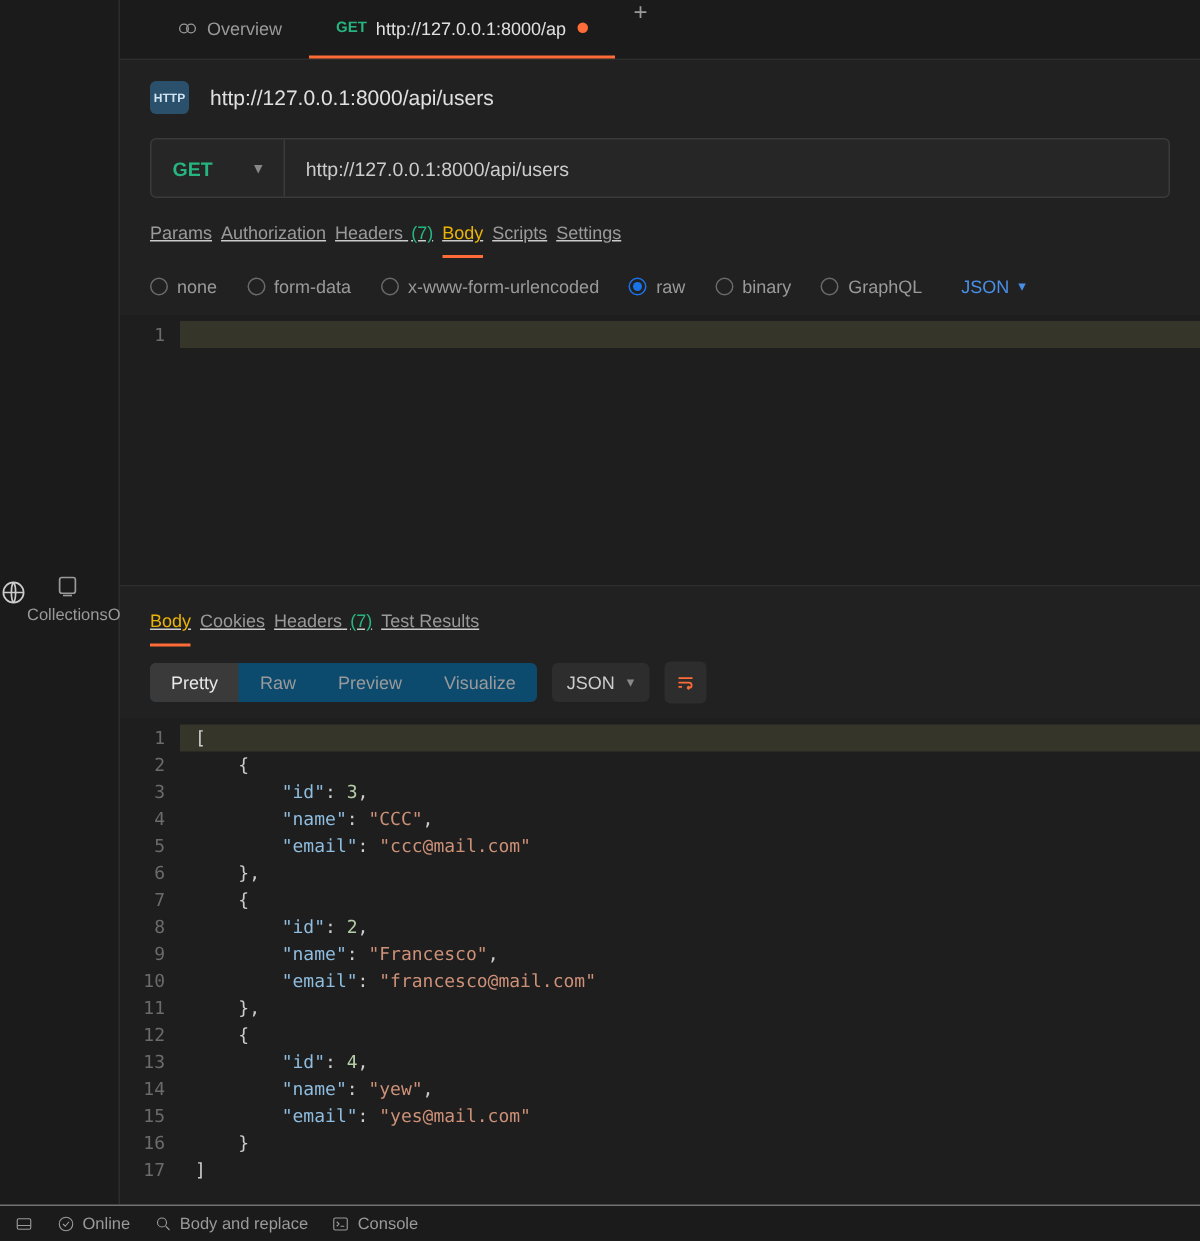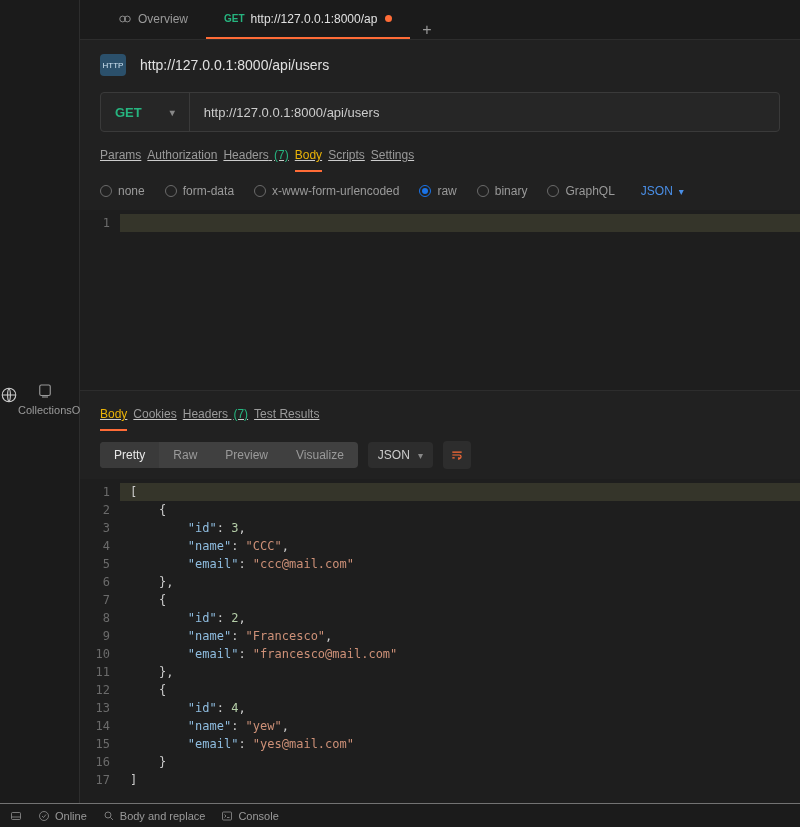--- a/index.html
+++ b/index.html
@@ -54,21 +54,21 @@
   .content {
     flex: 1;
     display: flex;
     flex-direction: column;
     min-width: 0;
     background: #212121;
   }
   
   .tabs {
     display: flex;
-    align-items: flex-end;
+    align-items: flex-start;
     height: 40px;
     background: #1b1b1b;
     border-bottom: 1px solid #2d2d2d;
     padding-left: 20px;
     gap: 0;
   }
   .tab {
     display: flex;
     align-items: center;
     gap: 6px;
@@ -109,21 +109,21 @@
     gap: 14px;
     padding: 14px 20px 10px 20px;
   }
   .http-badge {
     width: 26px; height: 22px;
     background: #2b506b;
     border-radius: 4px;
     display:flex; align-items:center; justify-content:center;
     color: #cfe3f2;
     font-size: 8px;
-    font-weight: 400;
+    font-weight: 700;
   }
   .req-title { color: #e0e0e0; font-weight: 500; font-size: 14px; }
   
   .url-row {
     display: flex;
     margin: 6px 20px 0 20px;
     border: 1px solid #3a3a3a;
     border-radius: 4px;
     height: 40px;
     overflow: hidden;
@@ -236,21 +236,21 @@
     min-height: 0;
   }
   .resp-view-row {
     display:flex;
     align-items:center;
     gap: 10px;
     padding: 10px 20px;
   }
   .vbtn-group {
     display:flex;
-    background:#404040;
+    background:#0c4a6e;
     border-radius:4px;
     overflow:hidden;
   }
   .vbtn {
     padding: 6px 14px;
     font-size: 12px;
     color:#9a9a9a;
     cursor:pointer;
   }
   .vbtn.active { background:#3a3a3a; color:#e8e8e8; }

